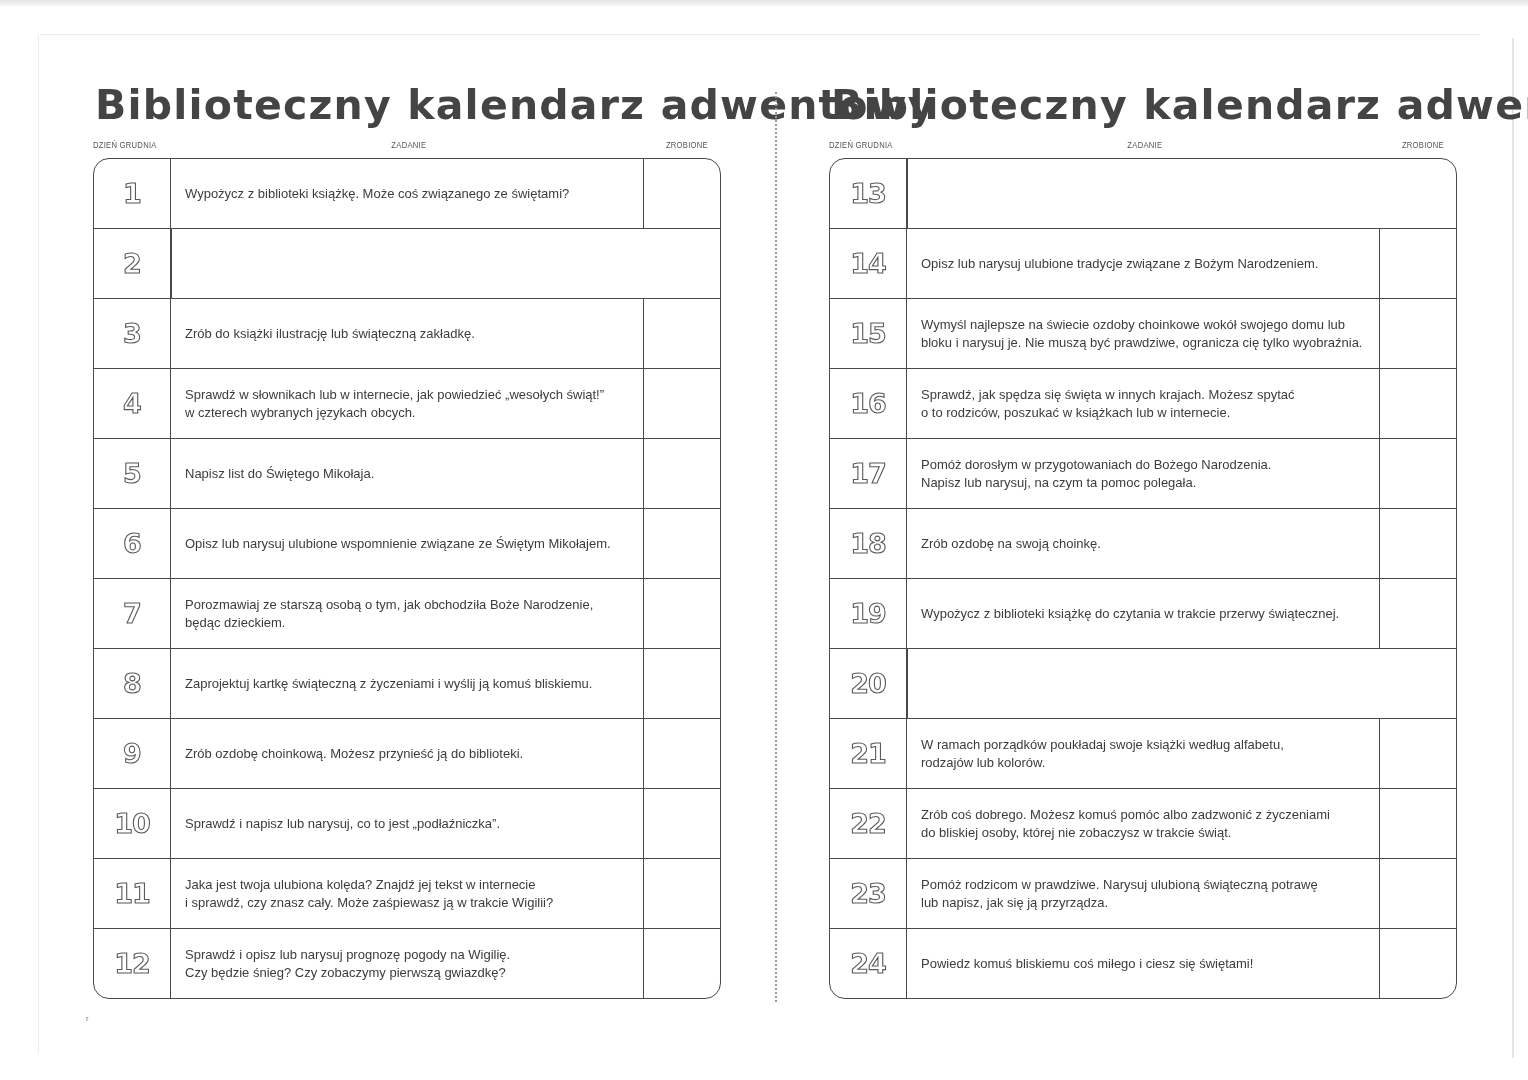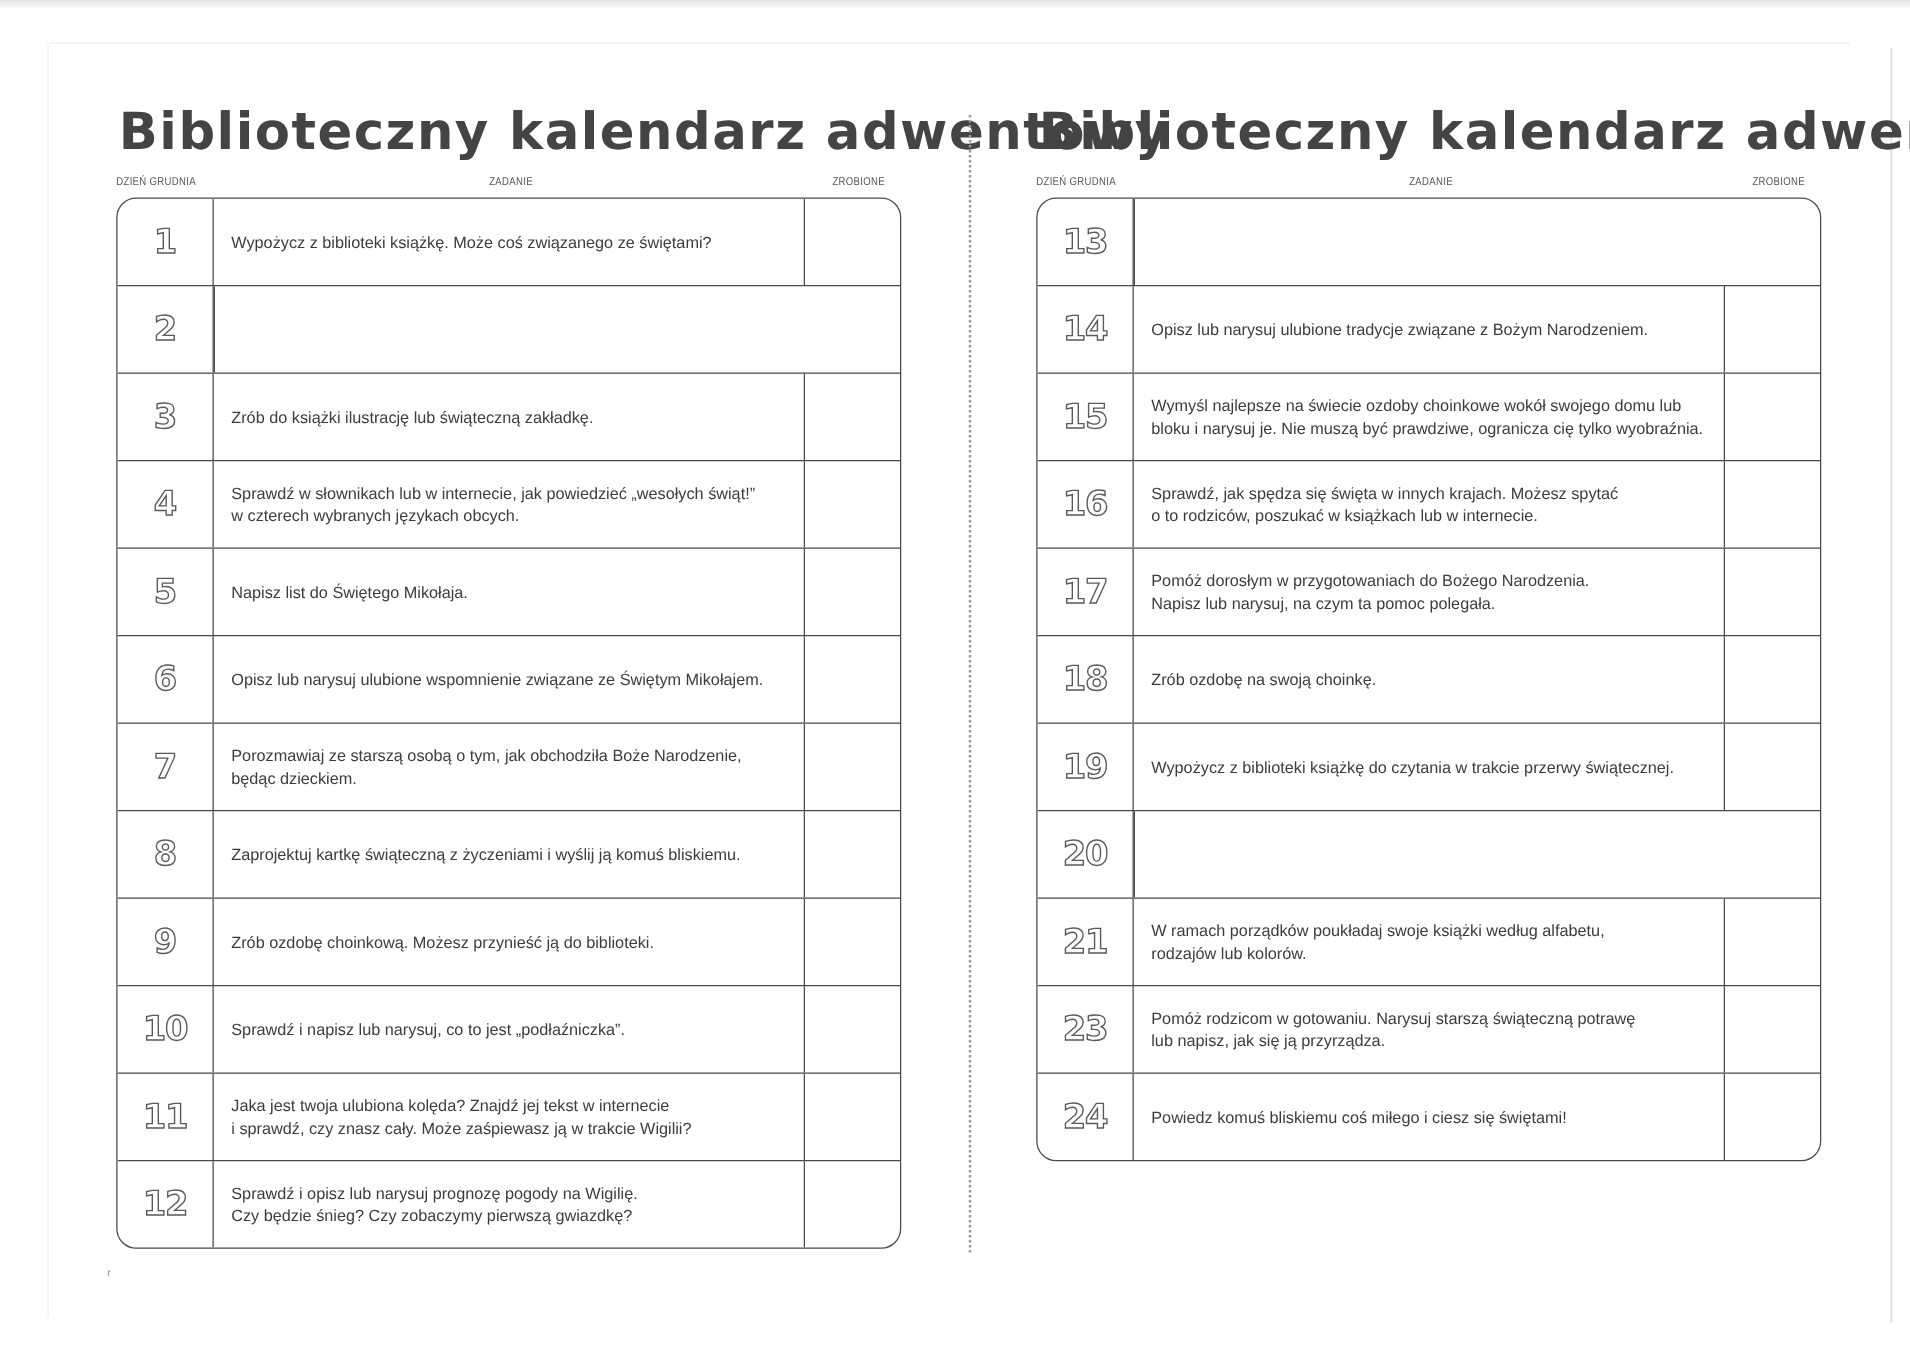--- a/index.html
+++ b/index.html
@@ -199,22 +199,28 @@
         <div class="num">20</div>
         <div class="done"></div>
       </div>
       <div class="row">
         <div class="num">21</div>
         <div class="task">W ramach porządków poukładaj swoje książki według alfabetu,
 rodzajów lub kolorów.</div>
         <div class="done"></div>
       </div>
       <div class="row">
+        <div class="num">22</div>
+        <div class="task">Zrób coś dobrego. Możesz komuś pomóc albo zadzwonić z życzeniami
+do bliskiej osoby, której nie zobaczysz w trakcie świąt.</div>
+        <div class="done"></div>
+      </div>
+      <div class="row">
         <div class="num">23</div>
-        <div class="task">Pomóż rodzicom w gotowaniu. Narysuj starszą świąteczną potrawę
+        <div class="task">Pomóż rodzicom w prawdziwe. Narysuj ulubioną świąteczną potrawę
 lub napisz, jak się ją przyrządza.</div>
         <div class="done"></div>
       </div>
       <div class="row">
         <div class="num">24</div>
         <div class="task">Powiedz komuś bliskiemu coś miłego i ciesz się świętami!</div>
         <div class="done"></div>
       </div>
     </div>
 </div>

